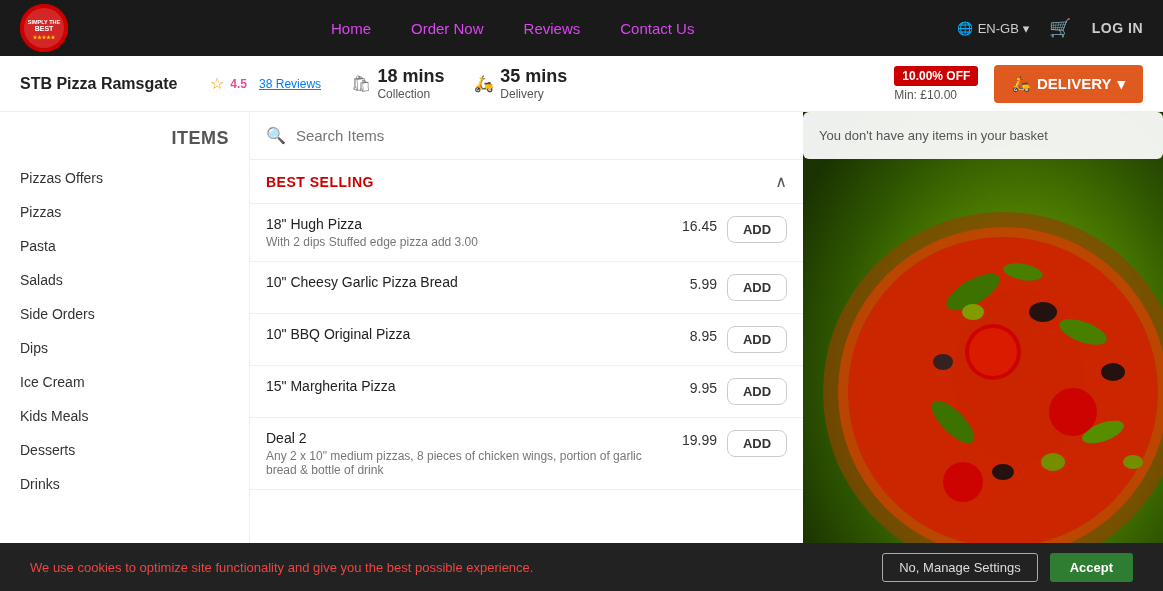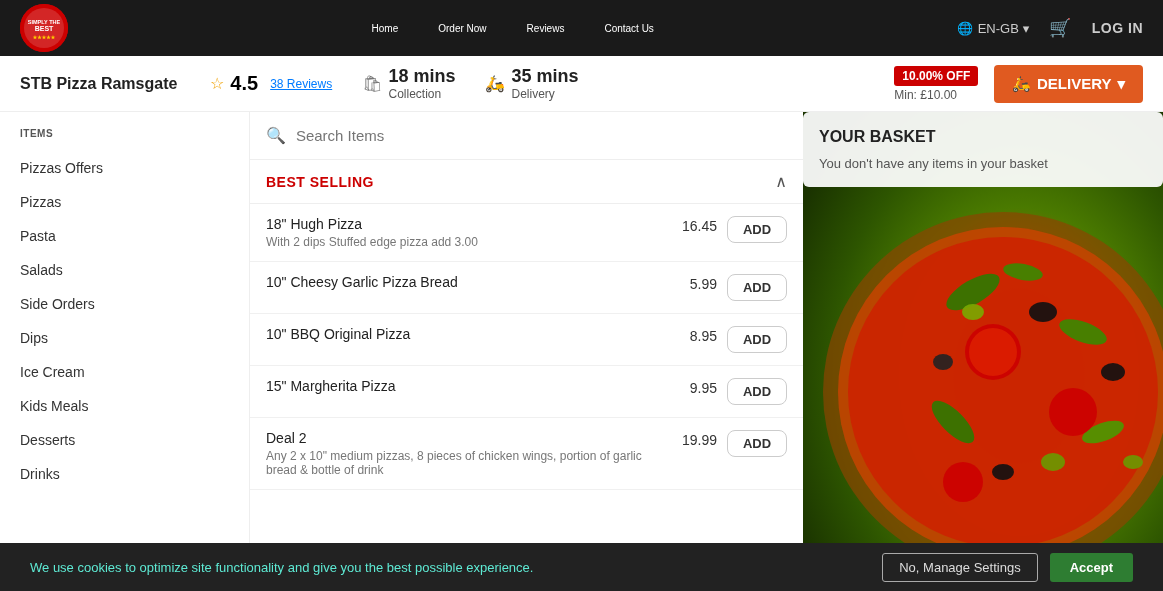--- a/index.html
+++ b/index.html
@@ -20,21 +20,21 @@
       background: #cc0000;
       display: flex; align-items: center; justify-content: center;
       color: #fff; font-weight: bold; font-size: 10px; text-align: center;
       line-height: 1.2;
       flex-shrink: 0;
     }
     .nav-links {
       display: flex; gap: 40px; align-items: center; flex: 1; justify-content: center;
     }
     .nav-link {
-      color: #ffffff; text-decoration: none; font-size: 10px;
+      color: #d946ef; text-decoration: none; font-size: 15px;
     }
     .nav-right {
       display: flex; align-items: center; gap: 20px;
     }
     .nav-lang {
       color: #ccc; font-size: 13px; display: flex; align-items: center; gap: 4px; cursor: pointer;
     }
     .nav-cart { color: #ccc; font-size: 18px; cursor: pointer; }
     .nav-login { color: #ccc; font-size: 14px; font-weight: bold; cursor: pointer; letter-spacing: 0.5px; }
 
@@ -48,21 +48,21 @@
       border-bottom: 1px solid #eee;
       gap: 30px;
     }
     .restaurant-name {
       font-size: 16px; font-weight: bold; color: #222; min-width: 160px;
     }
     .restaurant-rating {
       display: flex; align-items: center; gap: 6px;
     }
     .star-icon { color: #f0a000; font-size: 16px; }
-    .rating-score { font-size: 20px; font-weight: bold; color: #000000; }
+    .rating-score { font-size: 12px; font-weight: bold; color: #ec4899; }
     .rating-reviews { font-size: 12px; color: #007bff; text-decoration: underline; cursor: pointer; }
     .time-info {
       display: flex; align-items: center; gap: 6px; color: #444;
     }
     .time-icon { font-size: 16px; color: #777; }
     .time-label { font-size: 18px; font-weight: bold; color: #222; }
     .time-sub { font-size: 12px; color: #555; }
     .discount-badge {
       background: #cc0000; color: #fff; font-size: 12px; font-weight: bold;
       padding: 3px 8px; border-radius: 3px;
@@ -94,22 +94,22 @@
     
     .sidebar {
       width: 250px;
       background: #fff;
       border-right: 1px solid #eee;
       padding: 16px 0;
       flex-shrink: 0;
       overflow-y: auto;
     }
     .sidebar-title {
-      font-size: 10px; font-weight: bold; color: #555;
-      padding: 0 20px 12px 20px; text-transform: uppercase; letter-spacing: 0.5px;
+      font-size: 18px; font-weight: bold; color: #555;
+      padding: 0 20px 12px 20px; text-transform: uppercase; letter-spacing: 0.5px; text-align: right;
     }
     .sidebar-item {
       padding: 9px 20px;
       cursor: pointer;
       color: #333;
       font-size: 14px;
     }
 
     
     .menu-content {
@@ -183,21 +183,21 @@
       bottom: 0; left: 0; right: 0;
       background: #222;
       color: #eee;
       padding: 14px 30px;
       display: flex;
       align-items: center;
       justify-content: space-between;
       z-index: 100;
       height: 48px;
     }
-    .cookie-text { font-size: 13px; color: #5eead4; flex: 1; }
+    .cookie-text { font-size: 13px; color: #ef4444; flex: 1; }
     .cookie-btns { display: flex; gap: 12px; justify-content: flex-end; }
     .cookie-manage-btn {
       background: transparent;
       border: 1px solid #aaa;
       color: #ddd;
       padding: 6px 16px;
       border-radius: 3px;
       cursor: pointer;
       font-size: 13px;
     }
@@ -393,21 +393,20 @@
         <ellipse cx="200" cy="360" rx="11" ry="8" fill="#111" opacity="0.9"></ellipse>
         <ellipse cx="140" cy="250" rx="10" ry="8" fill="#222" opacity="0.9"></ellipse>
 
         <ellipse cx="250" cy="350" rx="12" ry="9" fill="#6a9a00" opacity="0.9"></ellipse>
         <ellipse cx="170" cy="200" rx="11" ry="8" fill="#7aaa00" opacity="0.9"></ellipse>
         <ellipse cx="330" cy="350" rx="10" ry="7" fill="#6a9a00" opacity="0.9"></ellipse>
       </svg>
     </div>
     <div class="basket-content">
       <div class="basket-card">
-        <div class="basket-title">YOUR BASKET</div>
         <div class="basket-empty">You don't have any items in your basket</div>
       </div>
     </div>
   </div>
 </div>
 
 <div class="cookie-banner">
   <span class="cookie-text">We use cookies to optimize site functionality and give you the best possible experience.</span>
   <div class="cookie-btns">
     <button class="cookie-manage-btn">No, Manage Settings</button>

